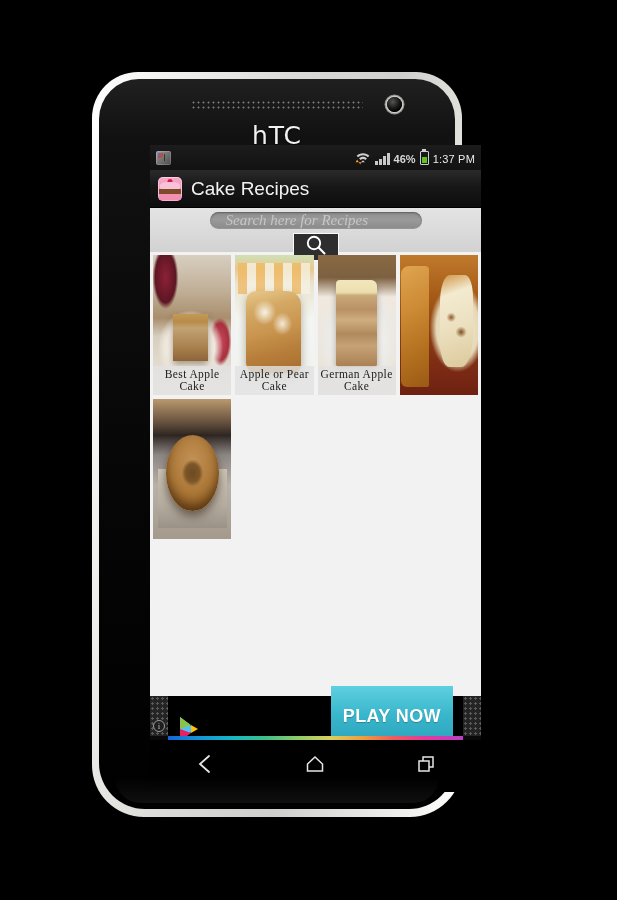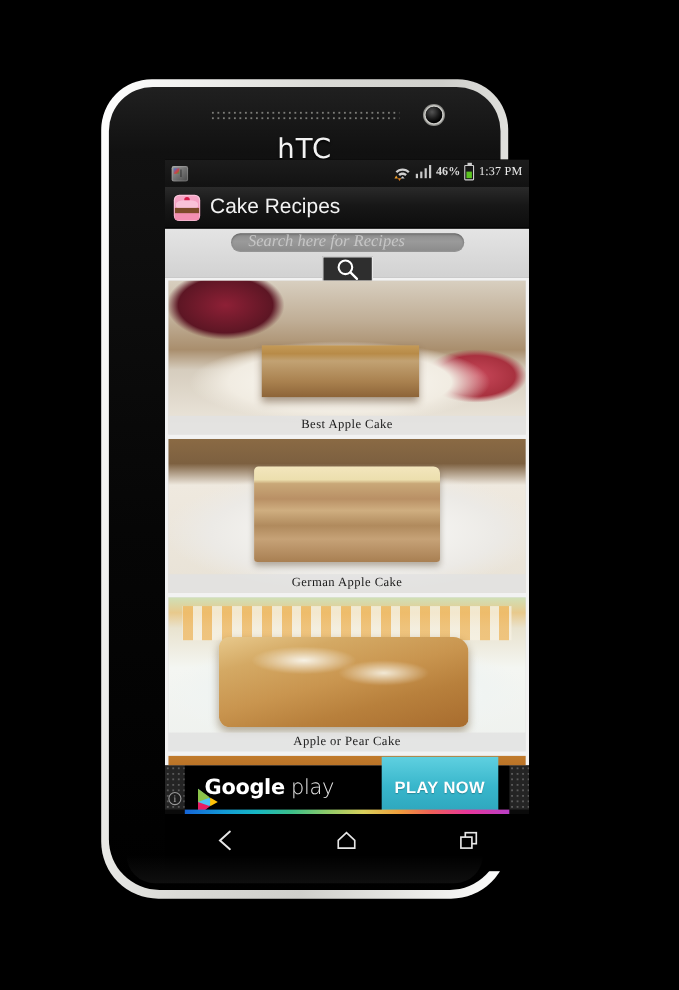--- a/index.html
+++ b/index.html
@@ -100,23 +100,22 @@
   }
   .notif-icon::after {
     content: "";
     position: absolute; right: 2px; top: 3px;
     width: 4px; height: 7px;
     border-left: 1px solid rgba(30,30,30,.7);
   }
   .status-right {
     margin-left: auto;
     display: flex;
-    align-items: flex-start;
+    align-items: flex-end;
     gap: 4px;
-    font-family: Liberation Serif, serif;
   }
   .wifi-icon {
     position: relative;
     width: 16px; height: 15px;
   }
   .wifi-icon svg { display: block; }
   .signal-icon { display: flex; align-items: flex-end; gap: 1.5px; height: 12px; }
   .signal-icon i { display: block; width: 2.5px; background: #c9c9c9; }
   .signal-icon i:nth-child(1) { height: 4px; }
   .signal-icon i:nth-child(2) { height: 6.5px; }
@@ -210,21 +209,21 @@
     background: #2e2e2e;
     border: 1px solid #fafafa;
     display: flex; align-items: center; justify-content: center;
     cursor: pointer;
   }
 
   
   .grid {
     background: #f2f2f2;
     display: grid;
-    grid-template-columns: 1fr;
+    grid-template-columns: 1fr 1fr 1fr 1fr;
     gap: 4px;
     padding: 3px;
     height: 444px;
     align-content: start;
     overflow: hidden;
   }
   .card {
     position: relative;
     height: 140px;
     background: #ddd;
@@ -385,21 +384,21 @@
     color: #fff;
     font-size: 19px;
     font-family: "DejaVu Sans", sans-serif;
     letter-spacing: -.3px;
   }
   .gplay-text .light { color: #e8e8e8; font-weight: 300; }
   .play-now {
     margin-left: auto;
     background: linear-gradient(180deg, #5fd0e0 0%, #38b6cb 48%, #2ba2ba 100%);
     color: #fff;
-    font-size: 15px;
+    font-size: 18px;
     font-weight: bold;
     letter-spacing: .4px;
     padding: 20px 12px;
     border-radius: 0;
     border: none;
     cursor: pointer;
     text-shadow: 0 1px 1px rgba(0,0,0,.25);
   }
   .ad-info {
     position: absolute;
@@ -513,27 +512,27 @@
       </div>
 
       <div class="grid">
 
         <div class="card">
           <div class="photo p-best"></div>
           <div class="caption">Best Apple Cake</div>
         </div>
 
         <div class="card">
+          <div class="photo p-pear"></div>
+          <div class="caption">Apple or Pear Cake</div>
+        </div>
+
+        <div class="card">
           <div class="photo p-german"></div>
           <div class="caption">German Apple Cake</div>
-        </div>
-
-        <div class="card">
-          <div class="photo p-pear"></div>
-          <div class="caption">Apple or Pear Cake</div>
         </div>
 
 
         <div class="card">
           <div class="photo p-slice"></div>
         </div>
 
         <div class="card">
           <div class="photo p-bundt"></div>
         </div>
@@ -546,21 +545,20 @@
         <div class="ad-body">
           <span class="gplay-tri">
             <svg class="gplay-svg" width="24" height="26" viewBox="0 0 24 26">
               <path d="M2 1 L17 13 L2 25 Z" fill="#4fc3f7"></path>
               <path d="M2 1 L17 13 L2 25 Z" fill="none"></path>
               <path d="M2 1 L13 9 L2 13 Z" fill="#8bc34a"></path>
               <path d="M2 13 L13 17 L2 25 Z" fill="#e91e63"></path>
               <path d="M13 9 L20 13 L13 17 Z" fill="#ffc107"></path>
             </svg>
           </span>
-          <span class="gplay-text"><b>Google</b><span class="light"> play</span></span>
           <button class="play-now">PLAY NOW</button>
         </div>
         <div class="ad-info">i</div>
         <div class="ad-gradient"></div>
       </div>
 
     </div>
 
     <div class="navbar">
       <div class="nav-btn">

